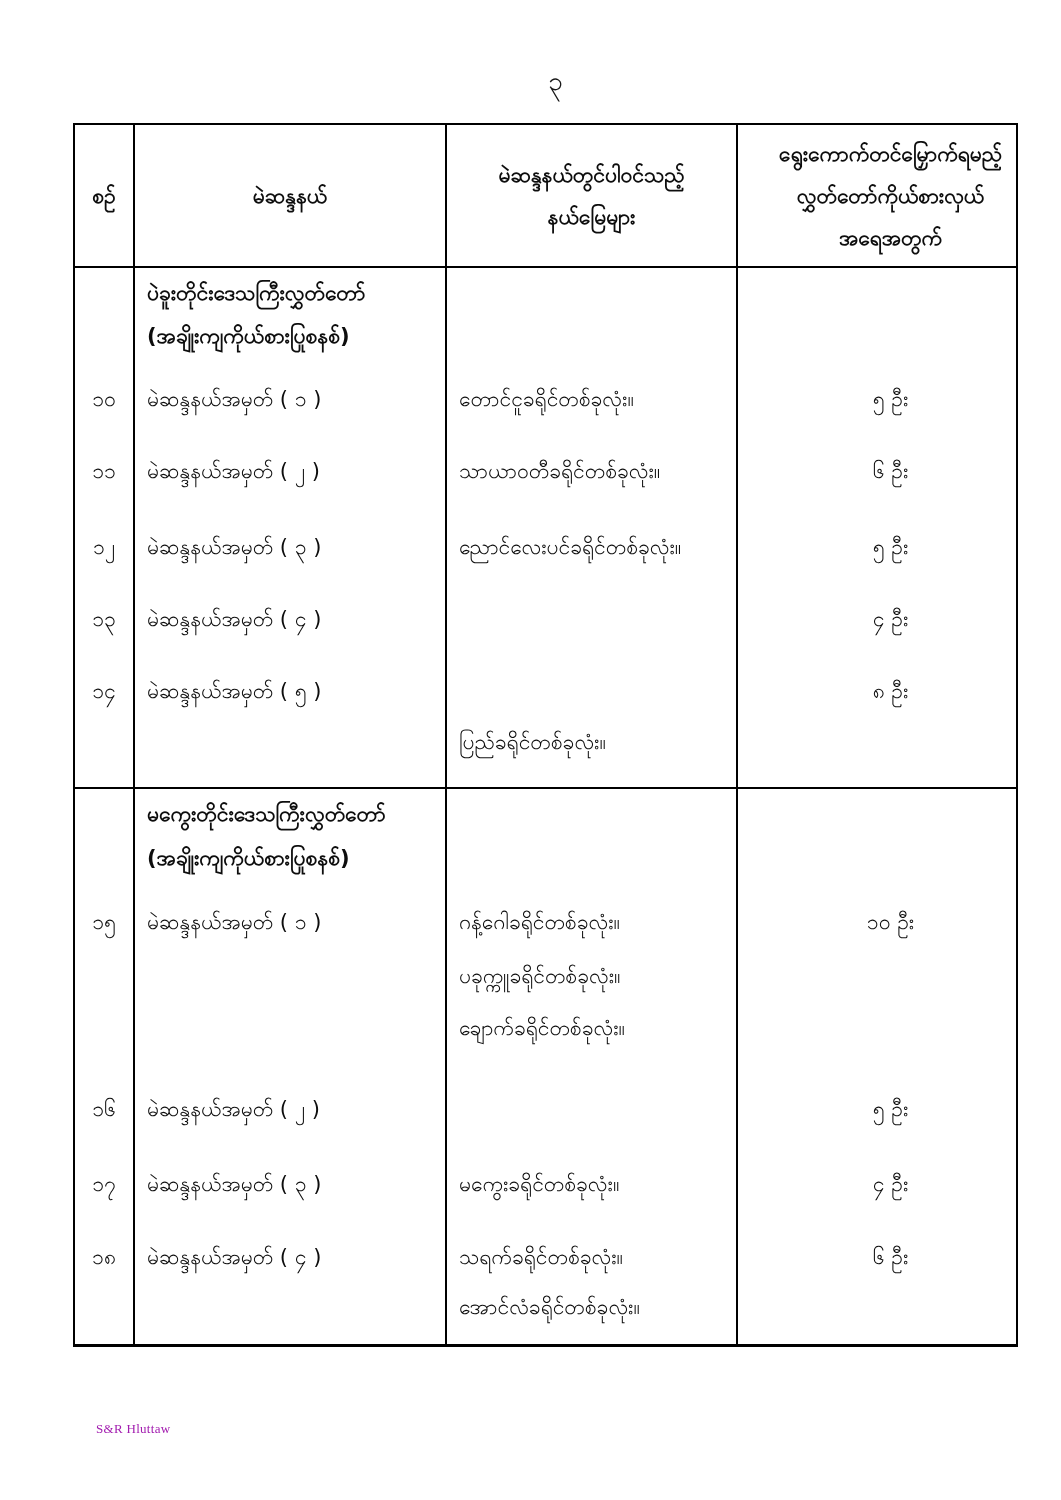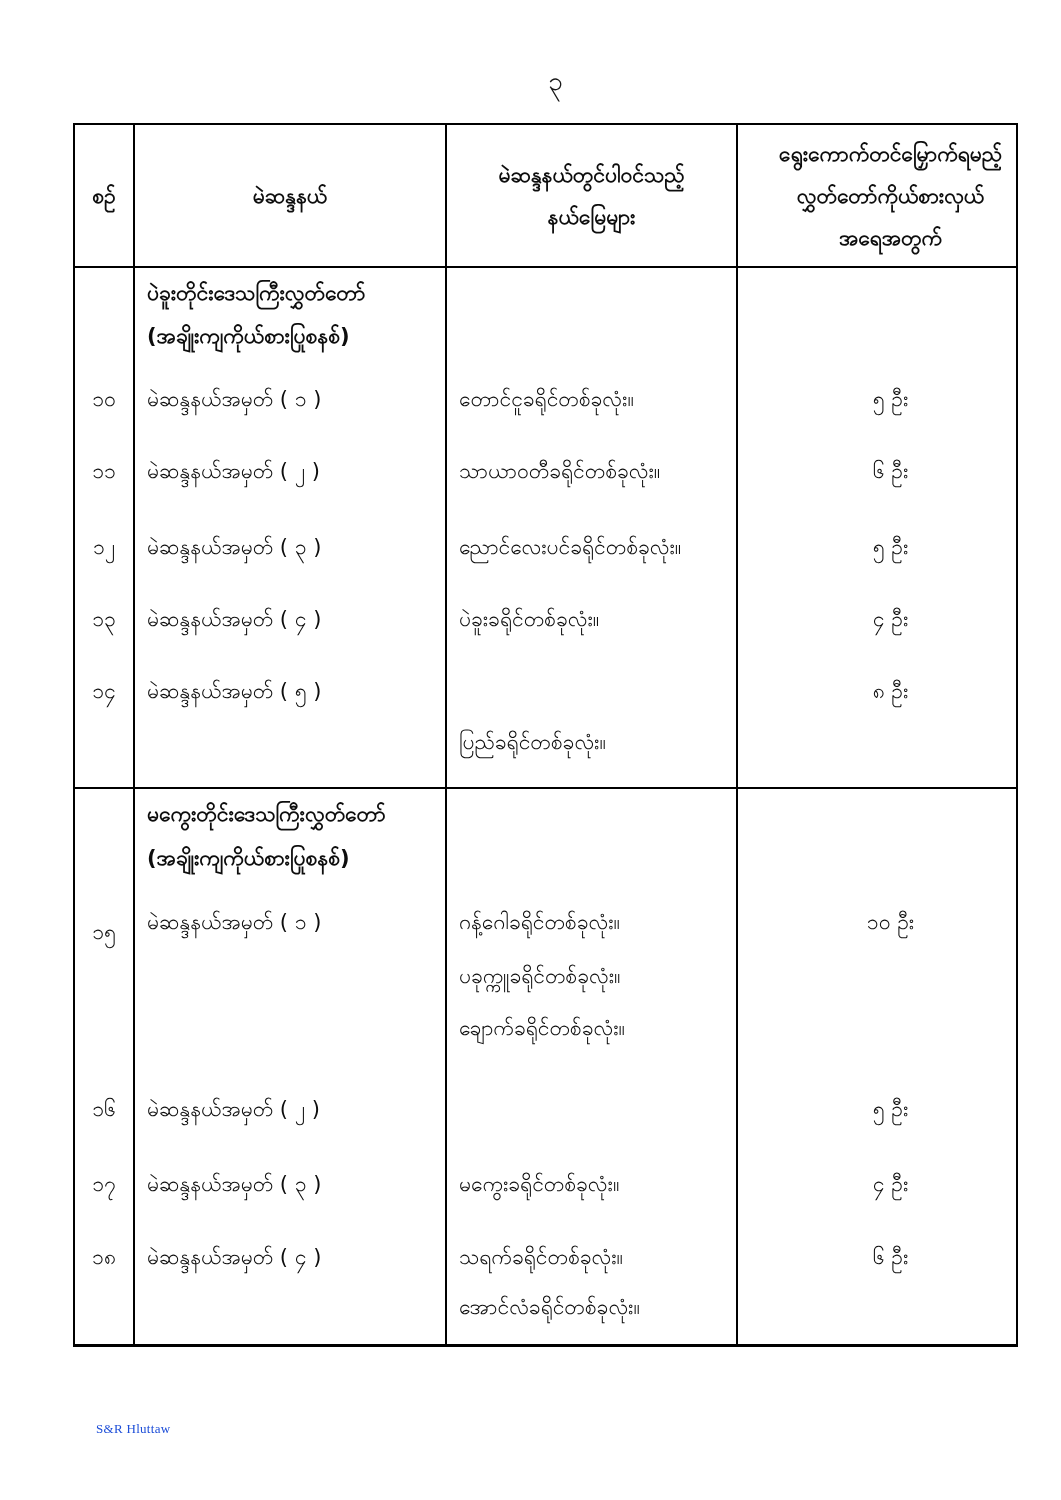--- a/index.html
+++ b/index.html
@@ -37,21 +37,21 @@
   .sec2 { height:555px; }
   .line {
     position:absolute; height:52px; display:flex; align-items:center;
     font-size:21px; white-space:nowrap; color:#0d0d0d;
   }
   .line.center { left:0; right:0; justify-content:center; }
   .line.left { left:12px; right:2px; justify-content:flex-start; }
   .bold { font-weight:bold; }
   .footer-mark {
     position:absolute; left:96px; top:1421px;
-    font-family:"Liberation Serif", serif; font-size:13px; color:#1d4ed8;
+    font-family:"Liberation Serif", serif; font-size:13px; color:#a21caf;
     letter-spacing:0.3px;
   }
 </style>
 </head>
 <body>
 
 <div class="page">
 
   <div class="page-number">၃</div>
 
@@ -89,35 +89,34 @@
         <div class="line left" style="top:106px">မဲဆန္ဒနယ်အမှတ် ( ၁ )</div>
         <div class="line left" style="top:178px">မဲဆန္ဒနယ်အမှတ် ( ၂ )</div>
         <div class="line left" style="top:254px">မဲဆန္ဒနယ်အမှတ် ( ၃ )</div>
         <div class="line left" style="top:326px">မဲဆန္ဒနယ်အမှတ် ( ၄ )</div>
         <div class="line left" style="top:398px">မဲဆန္ဒနယ်အမှတ် ( ၅ )</div>
       </div>
       <div class="cell c3 divider">
         <div class="line left" style="top:106px">တောင်ငူခရိုင်တစ်ခုလုံး။</div>
         <div class="line left" style="top:178px">သာယာဝတီခရိုင်တစ်ခုလုံး။</div>
         <div class="line left" style="top:254px">ညောင်လေးပင်ခရိုင်တစ်ခုလုံး။</div>
-        <div class="line left" style="top:326px">ပဲခူးခရိုင်တစ်ခုလုံး။</div>
         <div class="line left" style="top:449px">ပြည်ခရိုင်တစ်ခုလုံး။</div>
       </div>
       <div class="cell c4">
         <div class="line center" style="top:106px">၅ ဦး</div>
         <div class="line center" style="top:178px">၆ ဦး</div>
         <div class="line center" style="top:254px">၅ ဦး</div>
         <div class="line center" style="top:326px">၄ ဦး</div>
         <div class="line center" style="top:398px">၈ ဦး</div>
       </div>
     </div>
 
     <div class="section sec2">
       <div class="cell c1 divider">
-        <div class="line center" style="top:118px">၁၅</div>
+        <div class="line center" style="top:108px">၁၅</div>
         <div class="line center" style="top:295px">၁၆</div>
         <div class="line center" style="top:370px">၁၇</div>
         <div class="line center" style="top:443px">၁၈</div>
       </div>
       <div class="cell c2 divider">
         <div class="line left bold" style="top:0px">မကွေးတိုင်းဒေသကြီးလွှတ်တော်</div>
         <div class="line left bold" style="top:44px">(အချိုးကျကိုယ်စားပြုစနစ်)</div>
         <div class="line left" style="top:108px">မဲဆန္ဒနယ်အမှတ် ( ၁ )</div>
         <div class="line left" style="top:295px">မဲဆန္ဒနယ်အမှတ် ( ၂ )</div>
         <div class="line left" style="top:370px">မဲဆန္ဒနယ်အမှတ် ( ၃ )</div>

